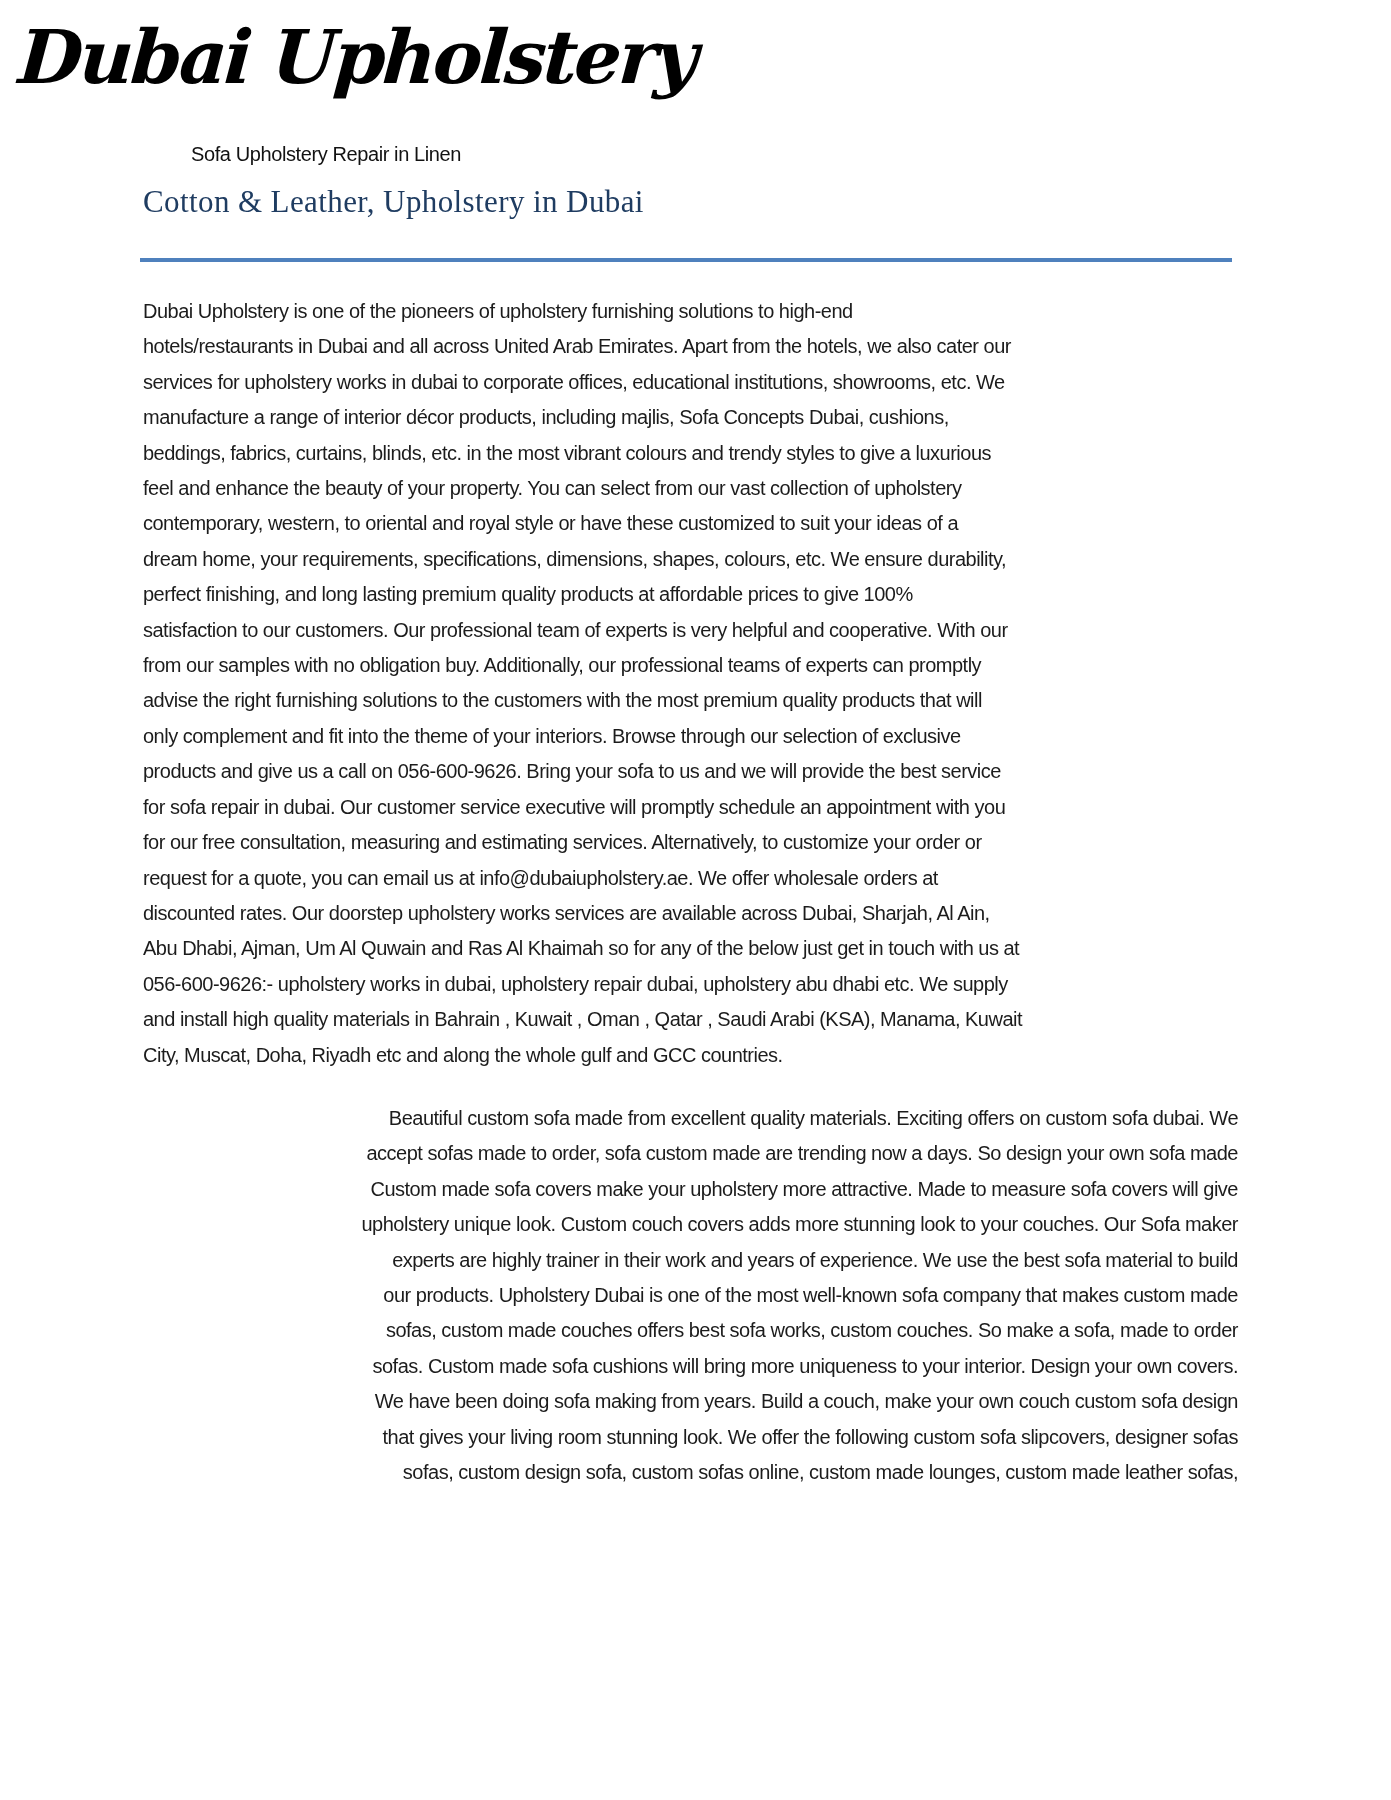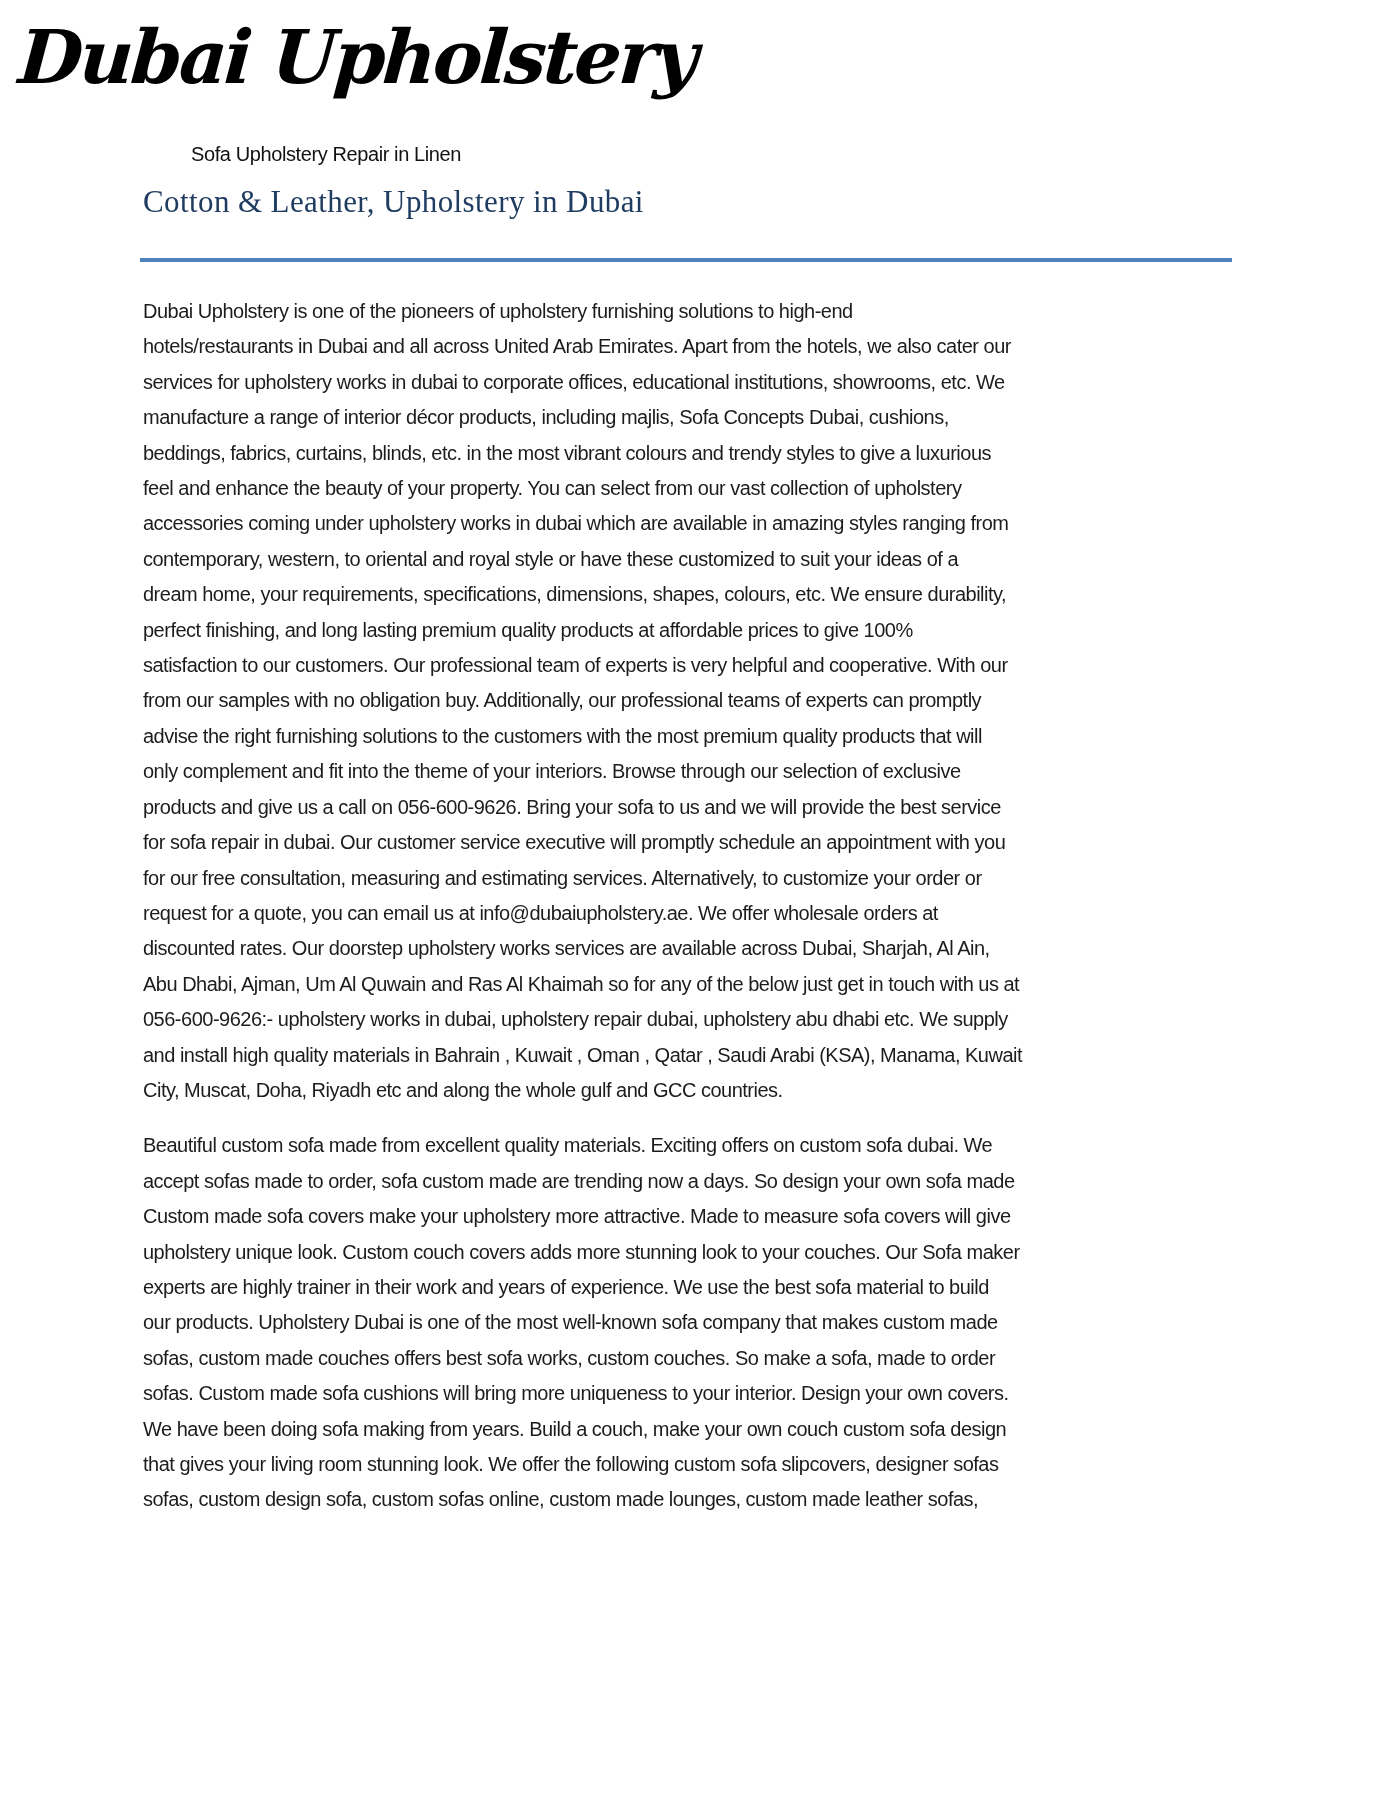--- a/index.html
+++ b/index.html
@@ -59,21 +59,21 @@
     position: absolute;
     left: 143px;
     top: 294px;
     width: 1095px;
     font-size: 20px;
     letter-spacing: -0.5px;
     line-height: 35.4px;
     color: #1c1c1c;
   }
   .paragraph .line { white-space: pre; }
-  .para-2 { margin-top: 20px; }
+  .para-2 { margin-top: 28px; text-align: right; }
 </style>
 </head>
 <body>
 
 <div class="page">
   <div class="logo">Dubai Upholstery</div>
 
   <div class="kicker">Sofa Upholstery Repair in Linen</div>
 
   <h1 class="heading">Cotton &amp; Leather, Upholstery in Dubai</h1>
@@ -81,21 +81,20 @@
   <div class="rule"></div>
 
   <div class="body-text">
     <div class="paragraph">
         <div class="line">Dubai Upholstery is one of the pioneers of upholstery furnishing solutions to high-end</div>
         <div class="line">hotels/restaurants in Dubai and all across United Arab Emirates. Apart from the hotels, we also cater our</div>
         <div class="line">services for upholstery works in dubai to corporate offices, educational institutions, showrooms, etc. We</div>
         <div class="line">manufacture a range of interior décor products, including majlis, Sofa Concepts Dubai, cushions,</div>
         <div class="line">beddings, fabrics, curtains, blinds, etc. in the most vibrant colours and trendy styles to give a luxurious</div>
         <div class="line">feel and enhance the beauty of your property. You can select from our vast collection of upholstery</div>
-        <div class="line">accessories coming under upholstery works in dubai which are available in amazing styles ranging from</div>
         <div class="line">contemporary, western, to oriental and royal style or have these customized to suit your ideas of a</div>
         <div class="line">dream home, your requirements, specifications, dimensions, shapes, colours, etc. We ensure durability,</div>
         <div class="line">perfect finishing, and long lasting premium quality products at affordable prices to give 100%</div>
         <div class="line">satisfaction to our customers. Our professional team of experts is very helpful and cooperative. With our</div>
         <div class="line">from our samples with no obligation buy. Additionally, our professional teams of experts can promptly</div>
         <div class="line">advise the right furnishing solutions to the customers with the most premium quality products that will</div>
         <div class="line">only complement and fit into the theme of your interiors. Browse through our selection of exclusive</div>
         <div class="line">products and give us a call on 056-600-9626. Bring your sofa to us and we will provide the best service</div>
         <div class="line">for sofa repair in dubai. Our customer service executive will promptly schedule an appointment with you</div>
         <div class="line">for our free consultation, measuring and estimating services. Alternatively, to customize your order or</div>

